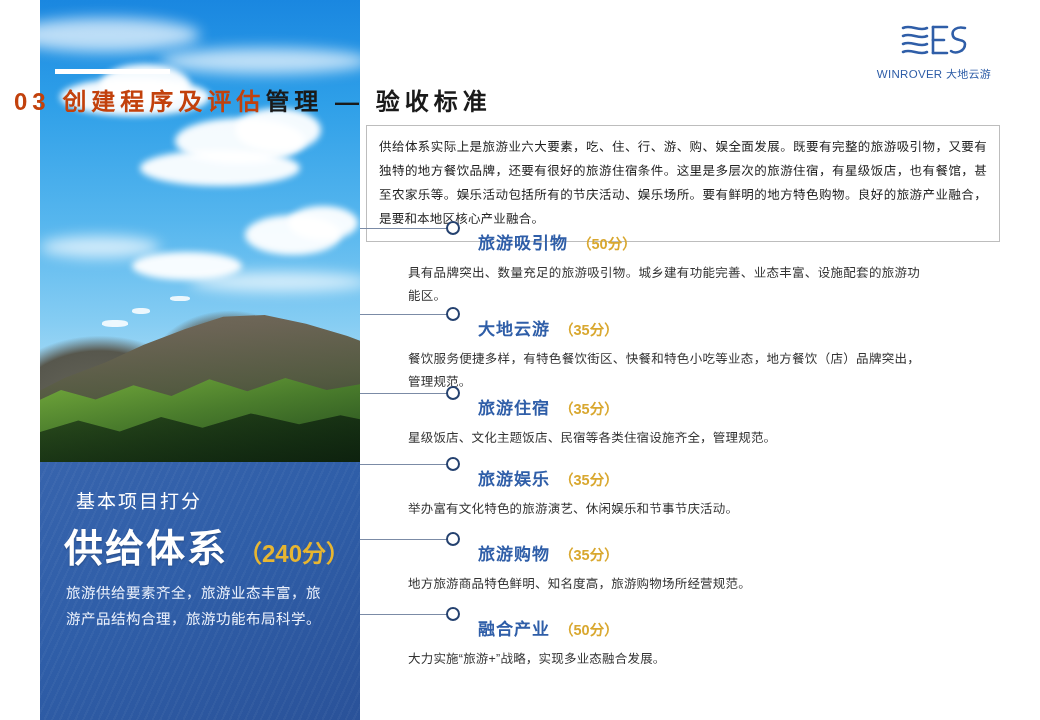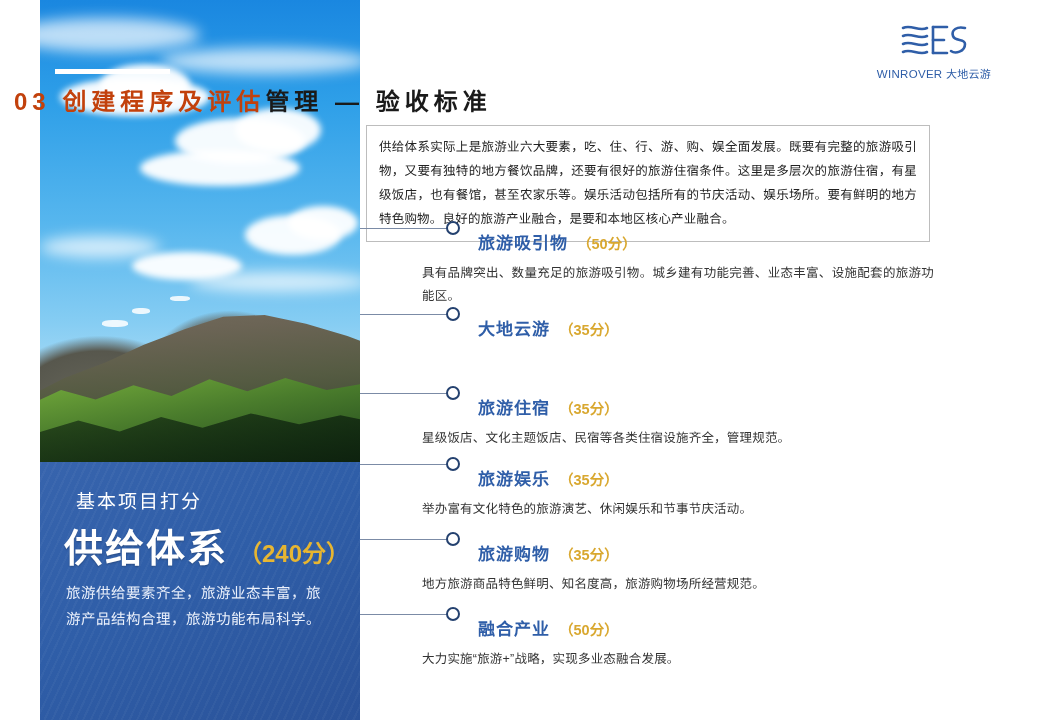--- a/index.html
+++ b/index.html
@@ -109,21 +109,21 @@
   }
   #logo svg{display:block;margin:0 auto;}
   #logo-text{
     margin-top:3px;font-size:11.5px;color:#2f5ea8;letter-spacing:0.3px;
     white-space:nowrap;
   }
   #logo-text .cn{font-size:11px;}
 
   
   #intro-box{
-    position:absolute;left:366px;top:125px;width:564px;
+    position:absolute;left:366px;top:125px;width:634px;
     box-sizing:border-box;
     border:1px solid #bdbdbd;
     padding:9px 12px 10px 12px;
     background:#ffffff;
   }
   #intro-text{
     font-size:12.5px;line-height:24px;color:#222222;
     text-align:justify;letter-spacing:0.2px;
   }
 
@@ -146,21 +146,21 @@
     margin-left:118px;display:flex;align-items:baseline;gap:9px;
     padding-top:8px;
   }
   .item-title{
     font-size:17px;font-weight:700;color:#2f5ea8;letter-spacing:1px;
   }
   .item-score{
     font-size:14.5px;font-weight:700;color:#d9a830;margin-top:14px;
   }
   .item-desc{
-    margin-left:62px;margin-top:8px;width:512px;
+    margin-left:48px;margin-top:8px;width:512px;
     font-size:12.5px;line-height:23px;color:#333333;
     text-align:justify;letter-spacing:0.2px;
   }
 </style>
 </head>
 <body>
 
 <div id="left-column">
 
   <div id="photo">
@@ -241,20 +241,21 @@
     <div class="item-desc">具有品牌突出、数量充足的旅游吸引物。城乡建有功能完善、业态丰富、设施配套的旅游功能区。</div>
   </div>
 
   <div class="item" style="height:79px;">
     <div class="connector"></div>
     <div class="bullet"></div>
     <div class="item-head">
       <span class="item-title">大地云游</span>
       <span class="item-score">（35分）</span>
     </div>
+    <div class="item-desc">餐饮服务便捷多样，有特色餐饮街区、快餐和特色小吃等业态，地方餐饮（店）品牌突出，管理规范。</div>
   </div>
 
   <div class="item" style="height:71px;">
     <div class="connector"></div>
     <div class="bullet"></div>
     <div class="item-head">
       <span class="item-title">旅游住宿</span>
       <span class="item-score">（35分）</span>
     </div>
     <div class="item-desc">星级饭店、文化主题饭店、民宿等各类住宿设施齐全，管理规范。</div>

